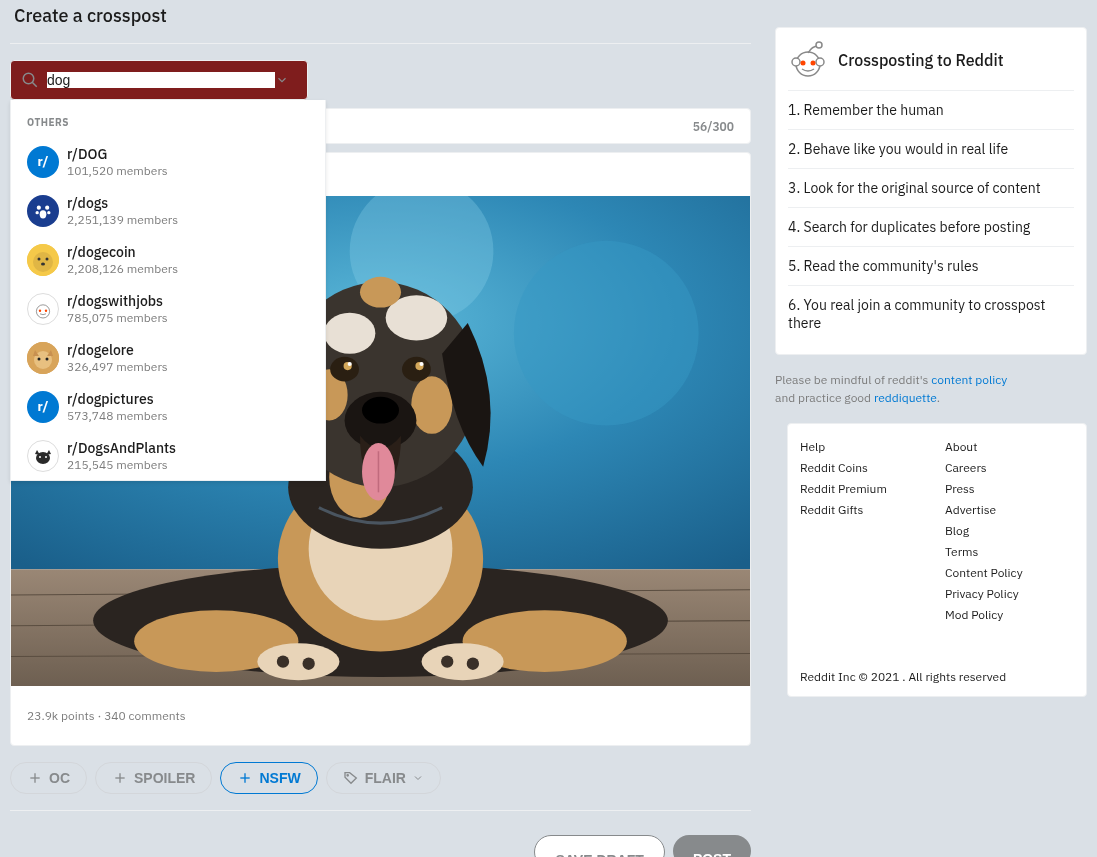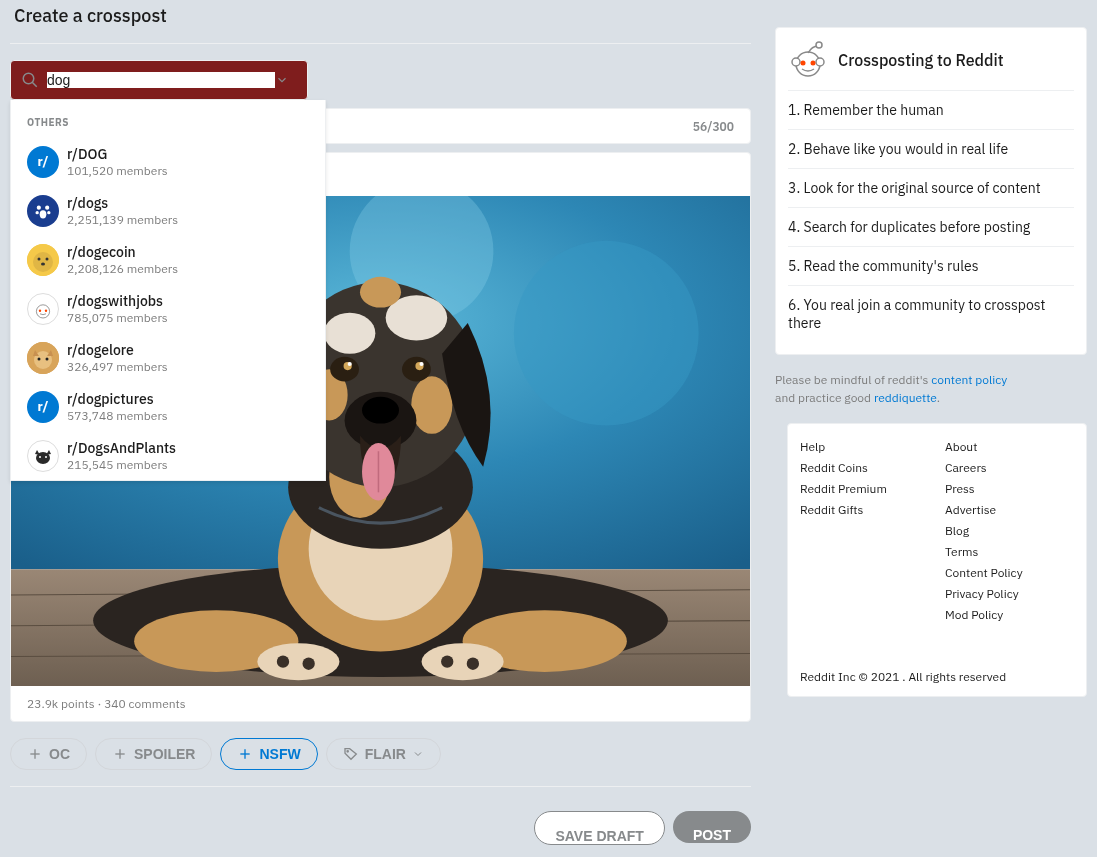--- a/index.html
+++ b/index.html
@@ -35,21 +35,21 @@
 
 .card { background:#fff; border-radius:4px; border:1px solid #edeff1; }
 
 .title-card { padding:8px 16px; margin-bottom:8px; display:flex; align-items:center; }
 .title-text { flex:1; font-size:14px; color:#1c1c1c; }
 .title-count { font-size:12px; color:#878a8c; font-weight:600; }
 
 .preview-card { margin-bottom:8px; overflow:hidden; }
 .preview-title { padding:12px 16px 8px; font-size:18px; font-weight:500; }
 .preview-img { width:100%; height:490px; display:block; }
-.preview-meta { padding:10px 16px; font-size:12px; color:#7c7c7c; }
+.preview-meta { padding:22px 16px; font-size:12px; color:#7c7c7c; }
 
 .tags-row { display:flex; gap:8px; margin:16px 0; border-bottom:1px solid #edeff1; padding-bottom:16px; }
 .tag { display:flex; align-items:center; gap:6px; border:1px solid #d3d6da; background:transparent; color:#878a8c; border-radius:100px; height:32px; padding:0 16px; font-size:14px; font-weight:700; cursor:pointer; }
 .tag.active { border-color:#0079d3; color:#0079d3; }
 .tag svg { display:block; }
 
 .actions-row { display:flex; justify-content:flex-end; gap:8px; padding-top:8px; }
 .btn { border-radius:100px; height:24px; padding:16px 20px; font-size:14px; font-weight:700; cursor:pointer; border:none; }
 .btn-outline { border:1px solid #878a8c; background:#fff; color:#878a8c; }
 .btn-primary { background:#878a8c; color:#fff; }

